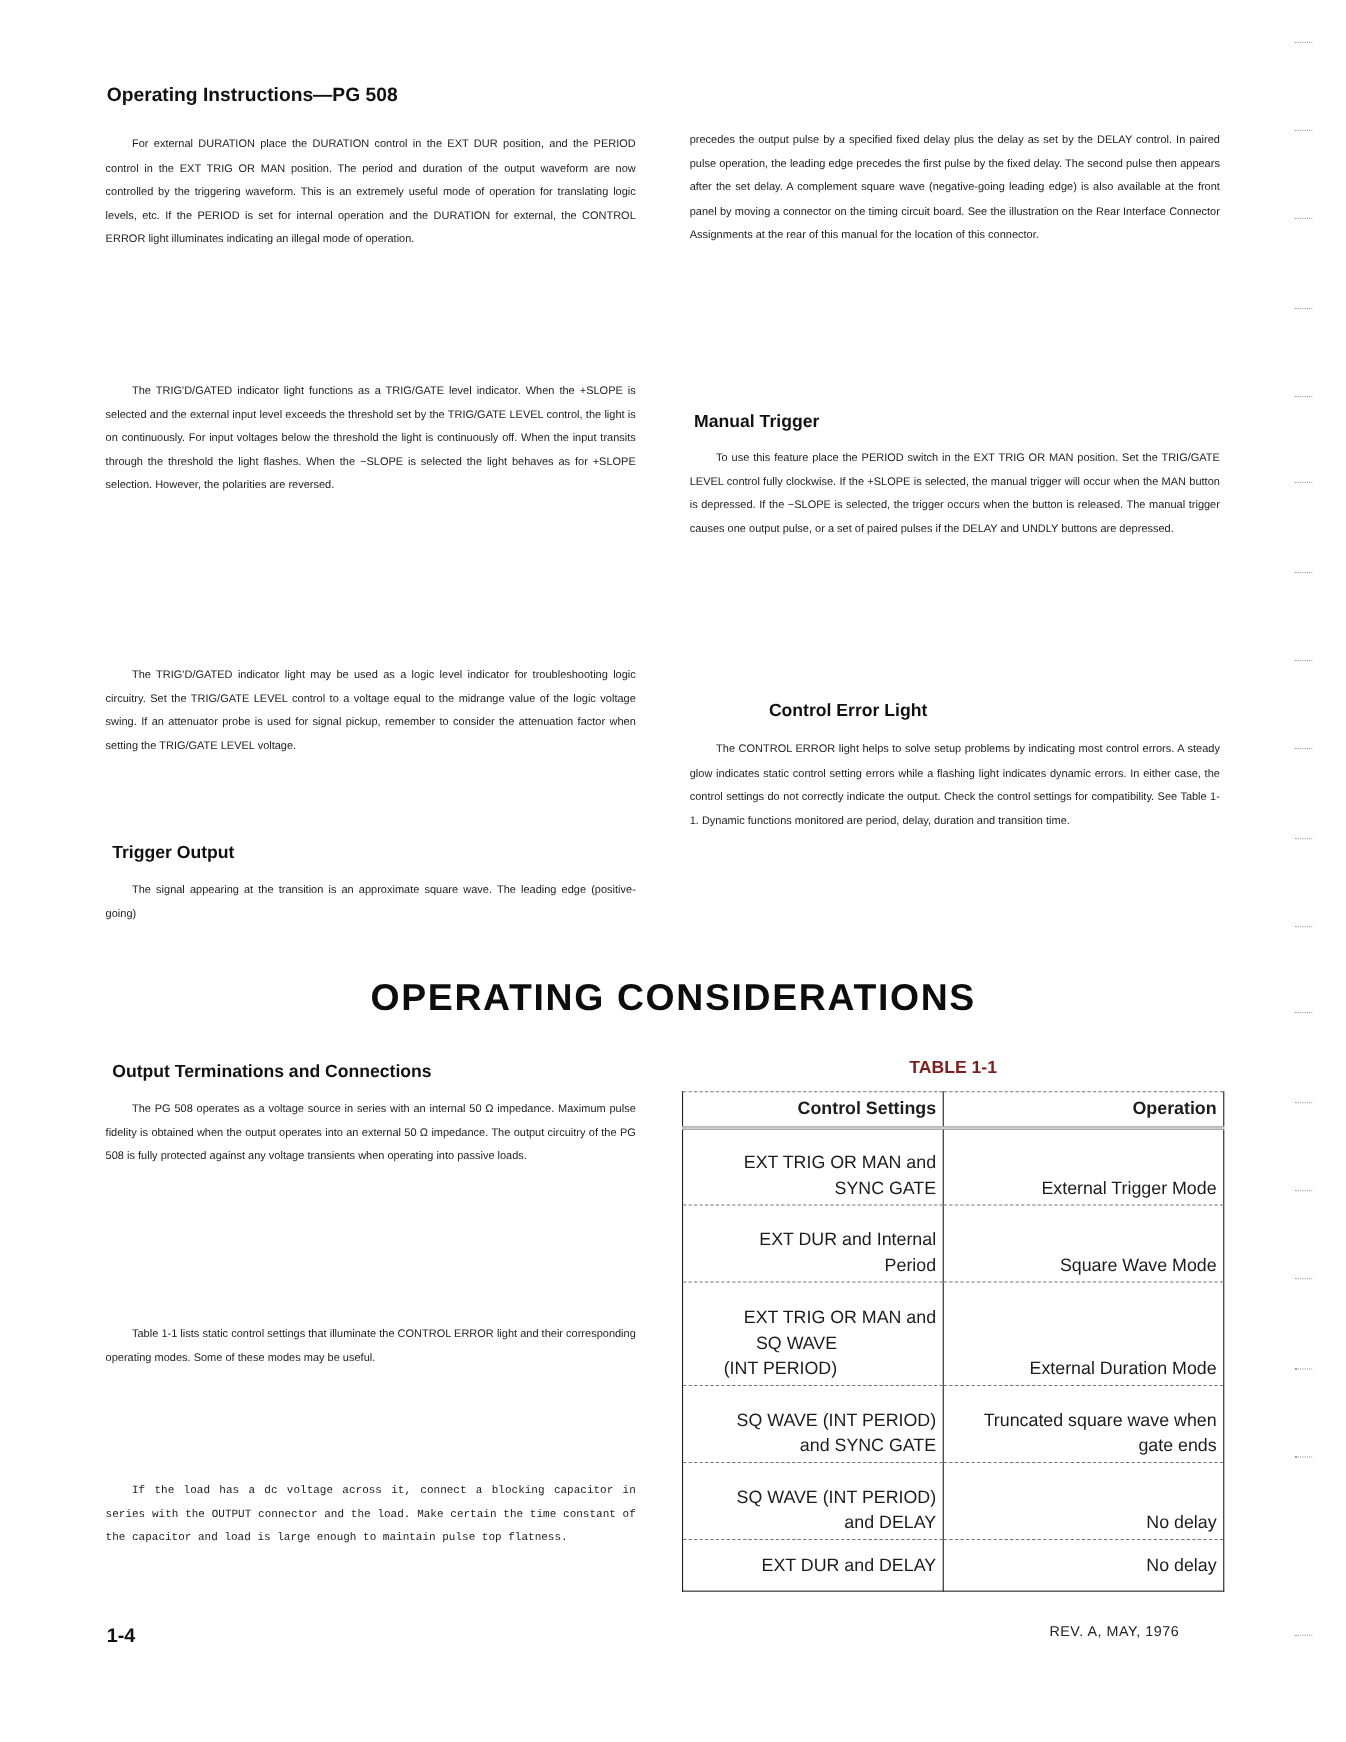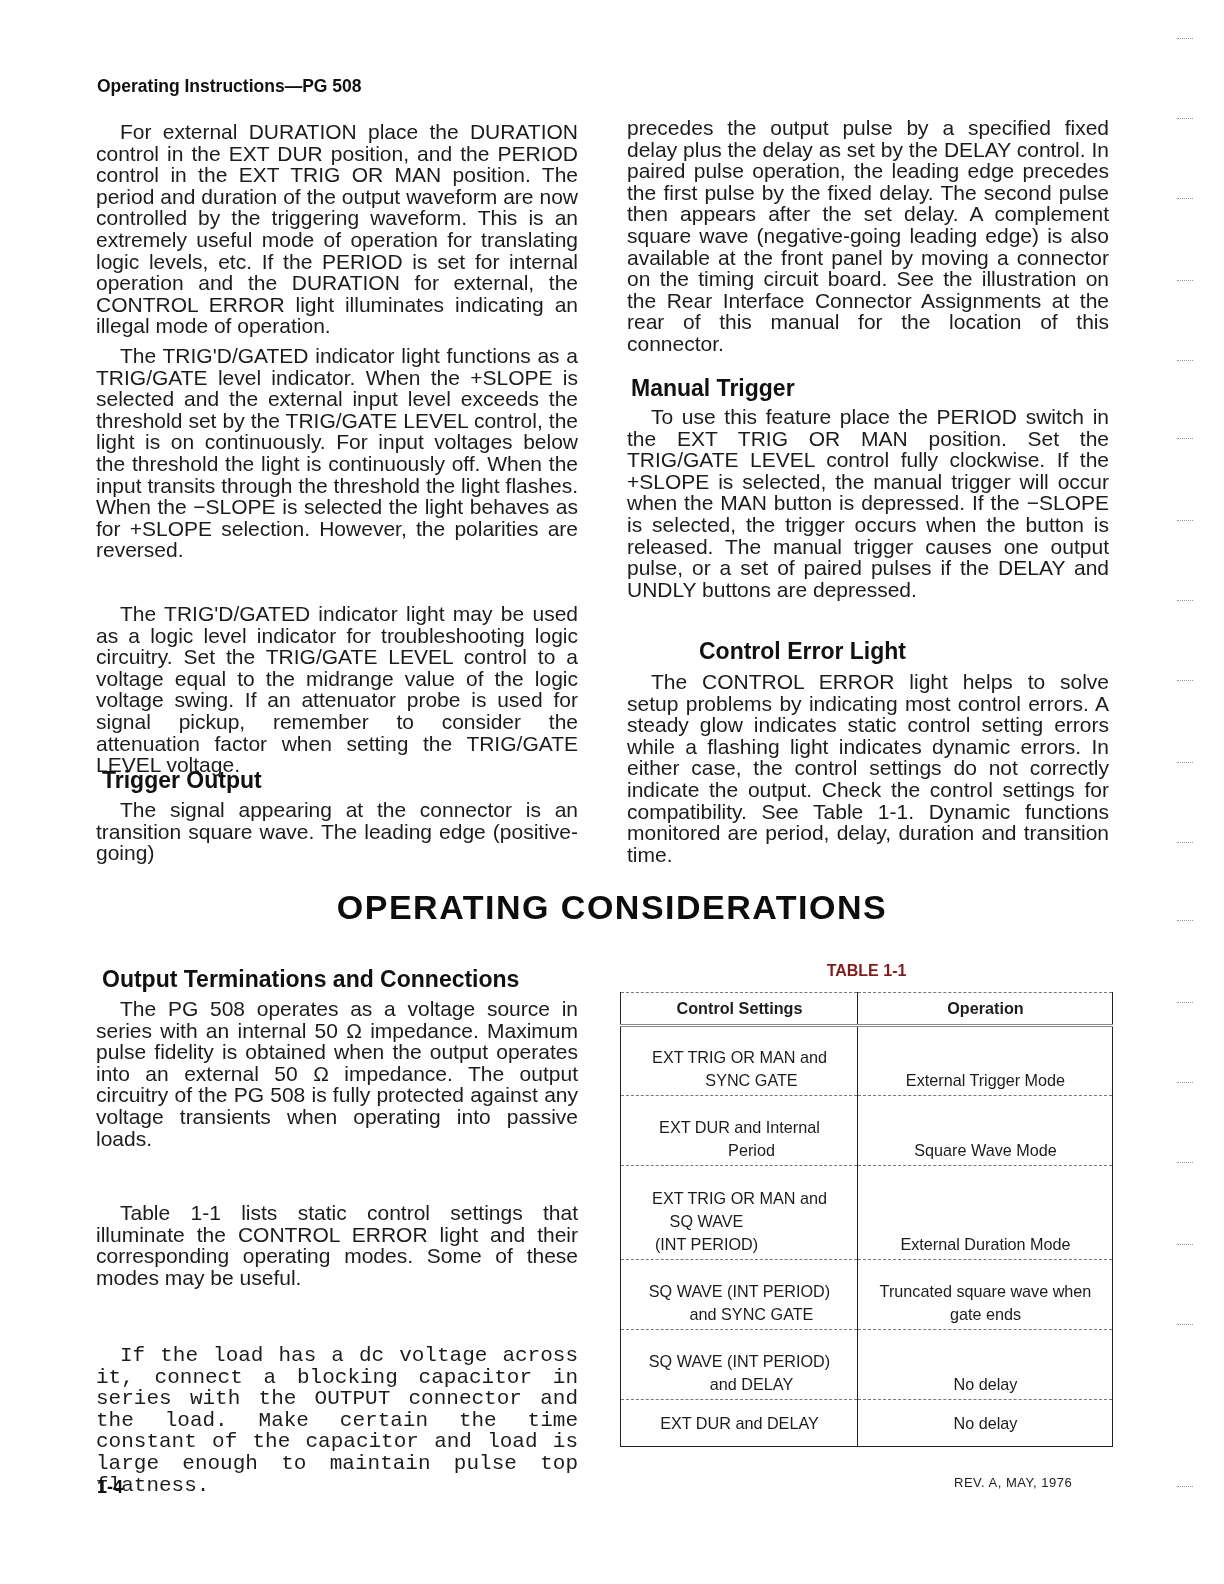--- a/index.html
+++ b/index.html
@@ -9,27 +9,27 @@
       font-family: "Liberation Sans", "DejaVu Sans", sans-serif;
       color: #1a1a1a;
       overflow: hidden;
     }
     .page-heading {
       position: absolute; left: 97px; top: 76px;
       font-size: 17.5px; font-weight: bold; color: #111;
     }
     .para {
       position: absolute; width: 482px;
-      font-size: 21px; line-height: 21.6px;
+      font-size: 10px; line-height: 21.6px;
       text-align: justify; text-indent: 24px;
       color: #1c1c1c;
     }
     .sec-heading {
       position: absolute;
-      font-size: 23px; font-weight: bold; color: #111;
+      font-size: 16px; font-weight: bold; color: #111;
     }
     .big-title {
       position: absolute; left: 0; width: 1224px; top: 888px;
       text-align: center;
       font-size: 34px; font-weight: bold; letter-spacing: 1.5px;
       color: #0d0d0d;
     }
     .table-caption {
       position: absolute; left: 620px; width: 493px; top: 962px;
       text-align: center; font-size: 16px; font-weight: bold; color: #7f1d1d;
@@ -39,21 +39,21 @@
       border-collapse: collapse;
       font-size: 16.2px; line-height: 23px;
       color: #1c1c1c;
     }
     table.t11 th, table.t11 td {
       border-left: 1.5px solid #222;
       border-right: 1.5px solid #222;
       border-bottom: 1px dashed #777;
       padding: 3px 6px 3px 7px;
       vertical-align: bottom;
-      text-align: center;
+      text-align: right;
     }
     table.t11 th {
       font-weight: bold; height: 33px; vertical-align: middle;
       border-top: 1px dashed #777;
       border-bottom: 3px double #888;
     }
     table.t11 td.c1 { width: 237px; margin-left: 44px; }
     table.t11 .ind { padding-left: 24px; display: block; }
     table.t11 .first { display: block; }
     table.t11 tr.last td { border-bottom: 1.5px solid #222; }
@@ -73,21 +73,21 @@
 </head>
 <body>
 
 <div class="page-heading">Operating Instructions—PG 508</div>
 
 <p class="para" style="left:96px; top:121px;">For external DURATION place the DURATION control in the EXT DUR position, and the PERIOD control in the EXT TRIG OR MAN position. The period and duration of the output waveform are now controlled by the triggering waveform. This is an extremely useful mode of operation for translating logic levels, etc. If the PERIOD is set for internal operation and the DURATION for external, the CONTROL ERROR light illuminates indicating an illegal mode of operation.</p>
 <p class="para" style="left:96px; top:345px;">The TRIG'D/GATED indicator light functions as a TRIG/GATE level indicator. When the +SLOPE is selected and the external input level exceeds the threshold set by the TRIG/GATE LEVEL control, the light is on continuously. For input voltages below the threshold the light is continuously off. When the input transits through the threshold the light flashes. When the −SLOPE is selected the light behaves as for +SLOPE selection. However, the polarities are reversed.</p>
 <p class="para" style="left:96px; top:603px;">The TRIG'D/GATED indicator light may be used as a logic level indicator for troubleshooting logic circuitry. Set the TRIG/GATE LEVEL control to a voltage equal to the midrange value of the logic voltage swing. If an attenuator probe is used for signal pickup, remember to consider the attenuation factor when setting the TRIG/GATE LEVEL voltage.</p>
 
 <div class="sec-heading" style="left:102px; top:767px;">Trigger Output</div>
-<p class="para" style="left:96px; top:799px;">The signal appearing at the connector is an transition square wave. The leading edge (positive-going)</p>
+<p class="para" style="left:96px; top:799px;">The signal appearing at the transition is an approximate square wave. The leading edge (positive-going)</p>
 
 <p class="para" style="left:627px; top:117px; text-indent:0;">precedes the output pulse by a specified fixed delay plus the delay as set by the DELAY control. In paired pulse operation, the leading edge precedes the first pulse by the fixed delay. The second pulse then appears after the set delay. A complement square wave (negative-going leading edge) is also available at the front panel by moving a connector on the timing circuit board. See the illustration on the Rear Interface Connector Assignments at the rear of this manual for the location of this connector.</p>
 
 <div class="sec-heading" style="left:631px; top:375px;">Manual Trigger</div>
 <p class="para" style="left:627px; top:406px;">To use this feature place the PERIOD switch in the EXT TRIG OR MAN position. Set the TRIG/GATE LEVEL control fully clockwise. If the +SLOPE is selected, the manual trigger will occur when the MAN button is depressed. If the −SLOPE is selected, the trigger occurs when the button is released. The manual trigger causes one output pulse, or a set of paired pulses if the DELAY and UNDLY buttons are depressed.</p>
 
 <div class="sec-heading" style="left:662px; top:638px;margin-left:37px;">Control Error Light</div>
 <p class="para" style="left:627px; top:671px;">The CONTROL ERROR light helps to solve setup problems by indicating most control errors. A steady glow indicates static control setting errors while a flashing light indicates dynamic errors. In either case, the control settings do not correctly indicate the output. Check the control settings for compatibility. See Table 1-1. Dynamic functions monitored are period, delay, duration and transition time.</p>
 
 <div class="big-title">OPERATING CONSIDERATIONS</div>

